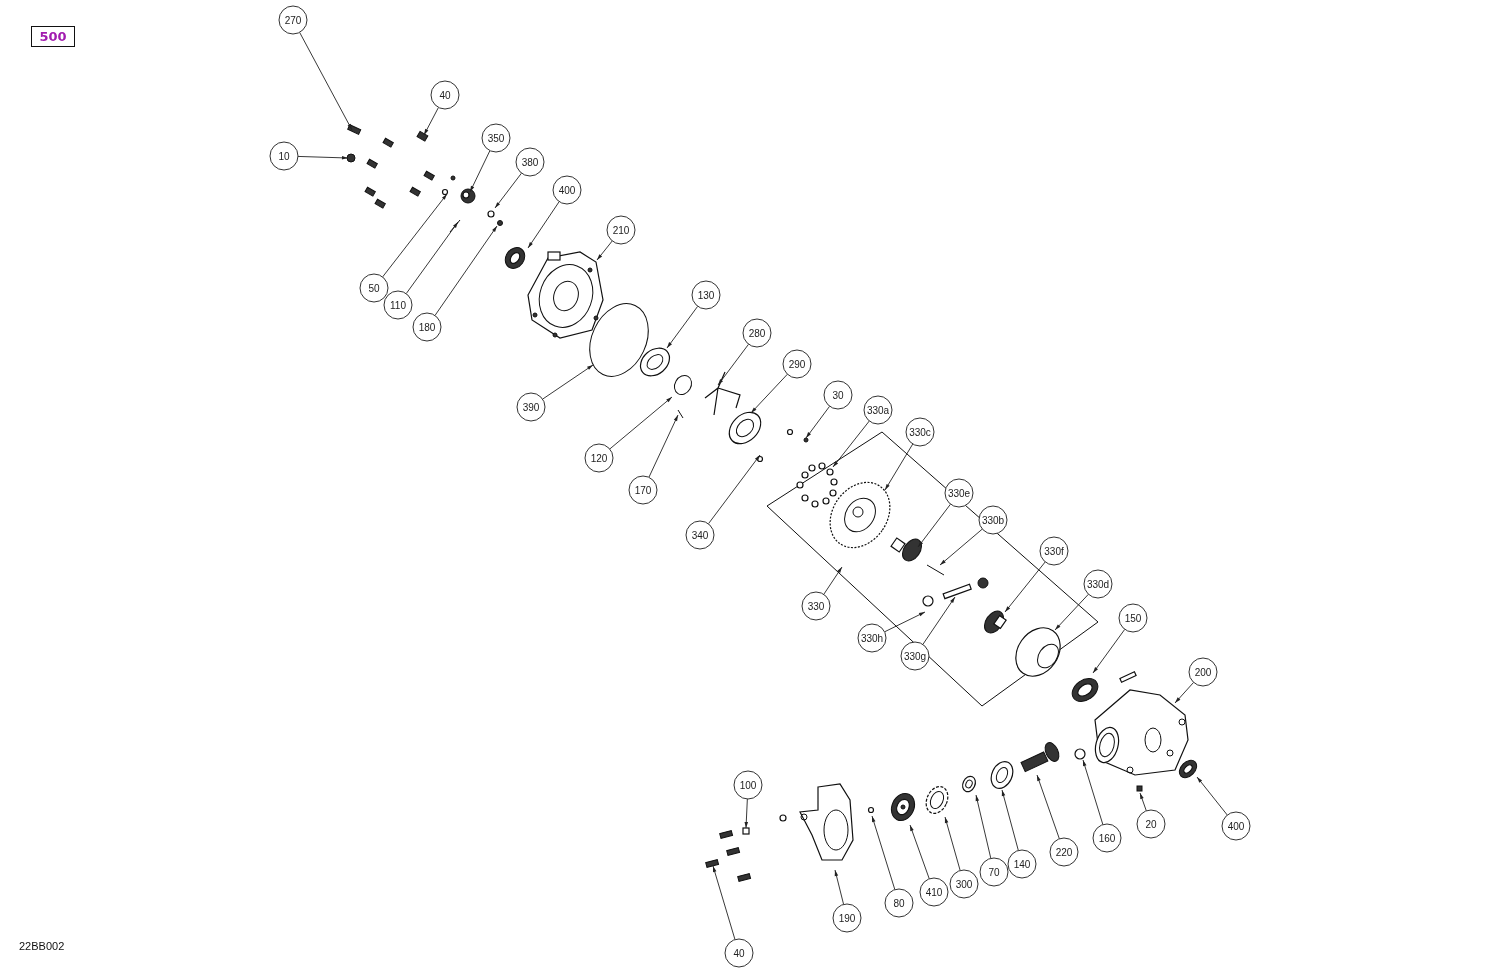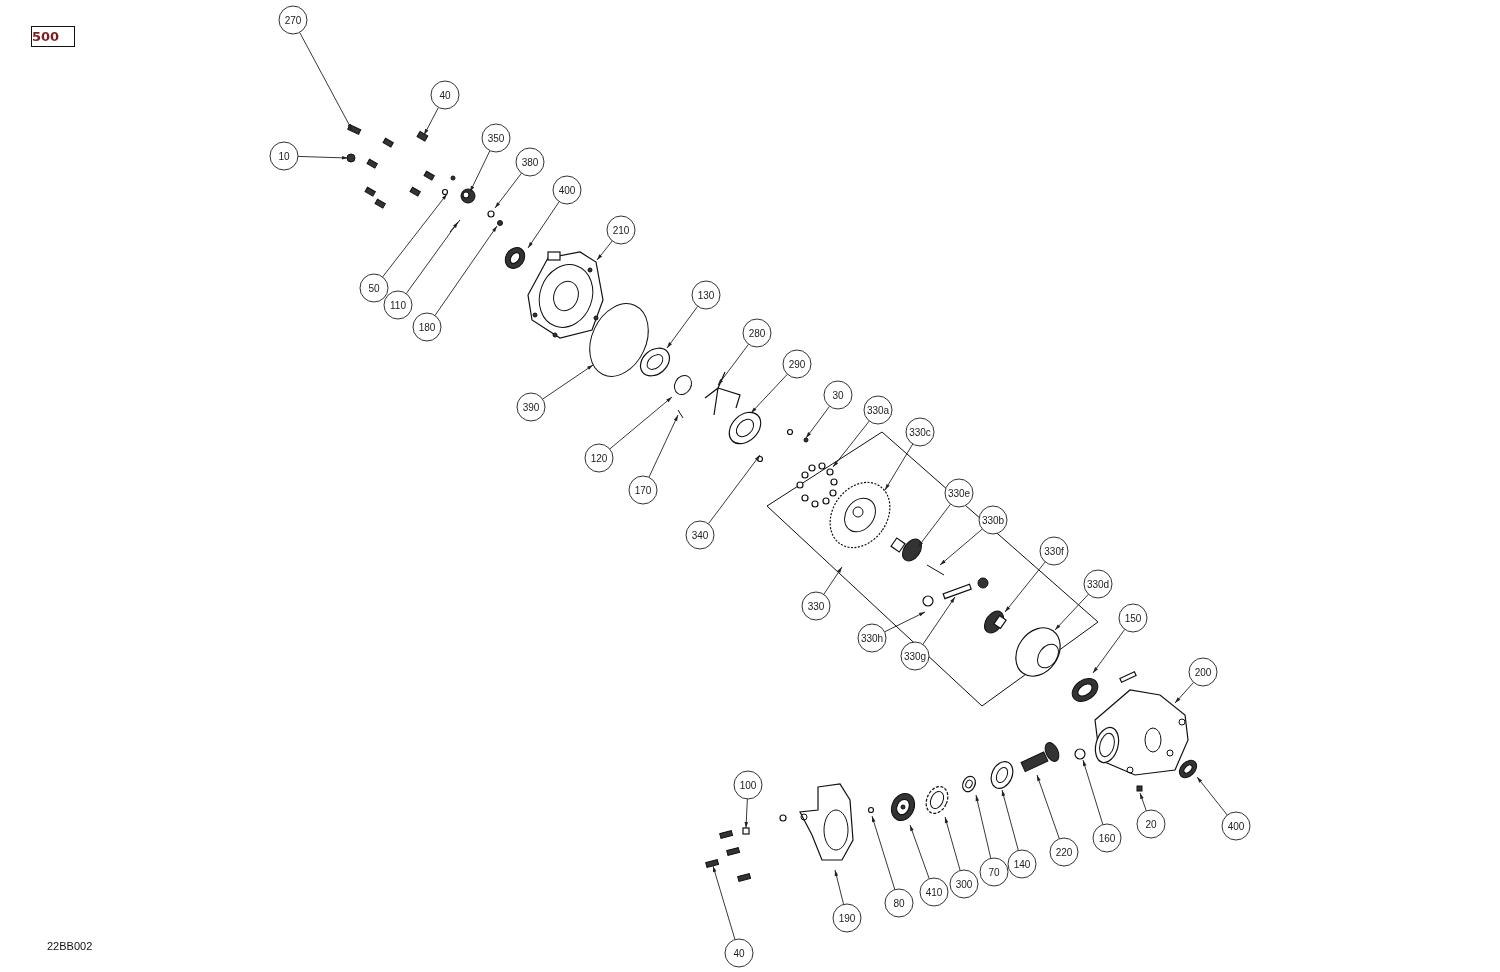--- a/index.html
+++ b/index.html
@@ -1,21 +1,21 @@
 <!DOCTYPE html>
 <html><head>
 <meta charset="utf-8">
 <style>
   html, body { margin:0; padding:0; background:#ffffff; }
   body { width:1500px; height:972px; position:relative; overflow:hidden;
          font-family:"Liberation Sans", sans-serif; }
   #page-badge { position:absolute; left:31px; top:26px; width:42px; height:19px;
          border:1.5px solid #111; font-weight:bold; font-size:13px; line-height:19px;
-         color:#7f1d1d; font-family:"DejaVu Sans", sans-serif; }
-  #drawing-code { position:absolute; left:19px; top:940px; font-size:11px; color:#111;margin-left:28px; }
+         text-align:center; color:#a21caf; font-family:"DejaVu Sans", sans-serif; }
+  #drawing-code { position:absolute; left:19px; top:940px; font-size:11px; color:#111; }
   svg#diagram { position:absolute; left:0; top:0; }
   .leader { stroke:#222; stroke-width:0.9; fill:none; }
   .callout circle { fill:#fff; stroke:#333; stroke-width:1; }
   .callout text { font-family:"Liberation Sans", sans-serif; font-size:10px; fill:#222;
                   text-anchor:middle; dominant-baseline:central; }
   .part { stroke:#111; fill:#fff; stroke-width:1.2; }
   .part-dark { stroke:#111; fill:#333; stroke-width:1; }
   .thin { stroke:#111; fill:none; stroke-width:1; }
 </style>
 </head>

